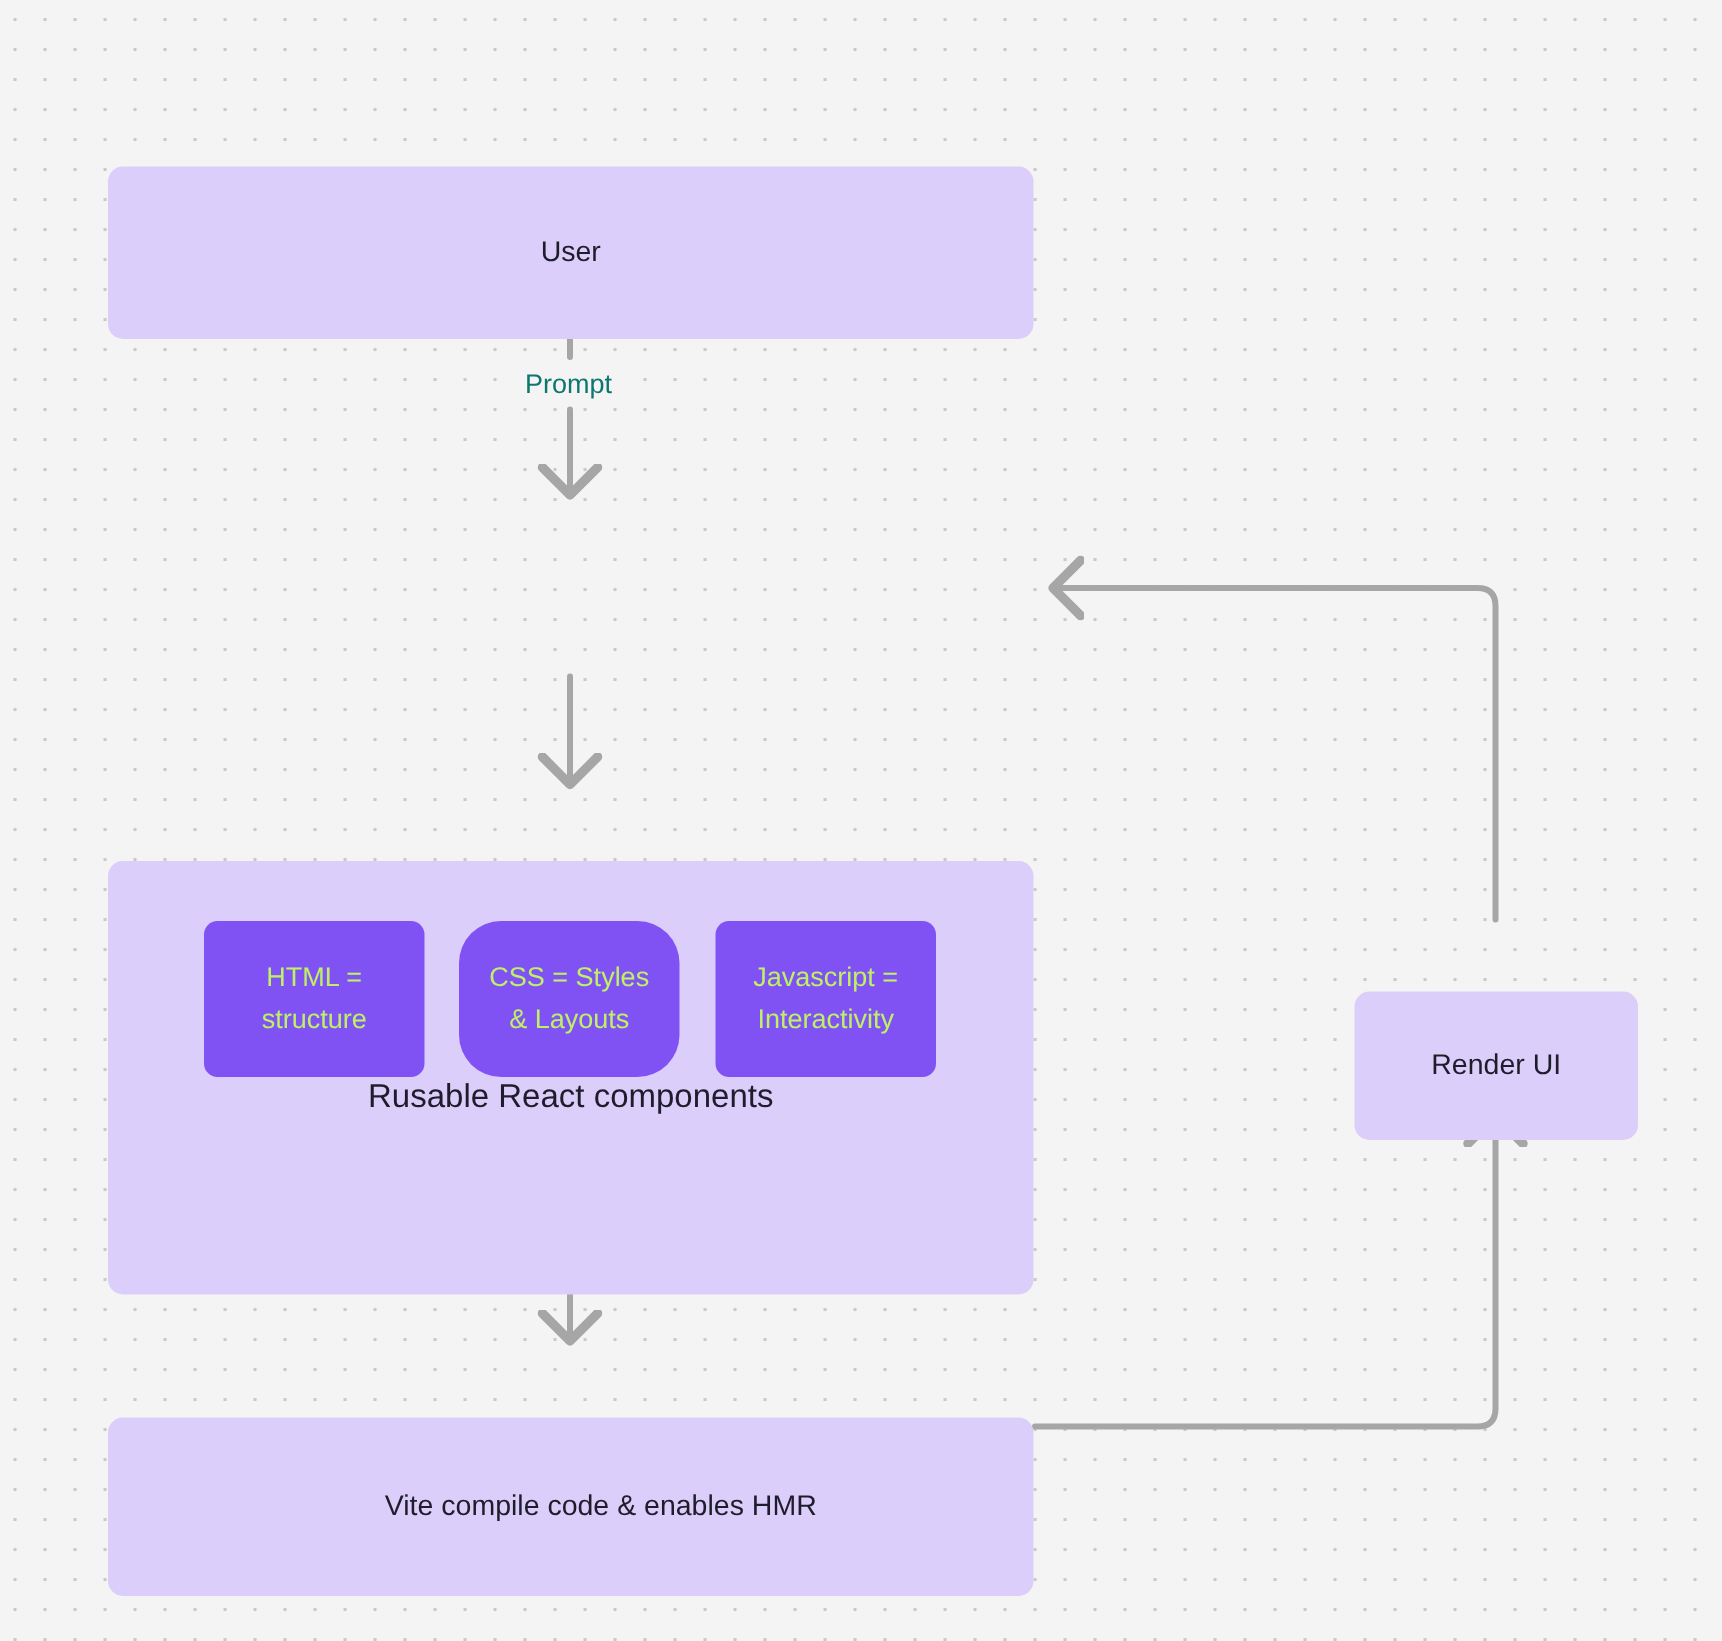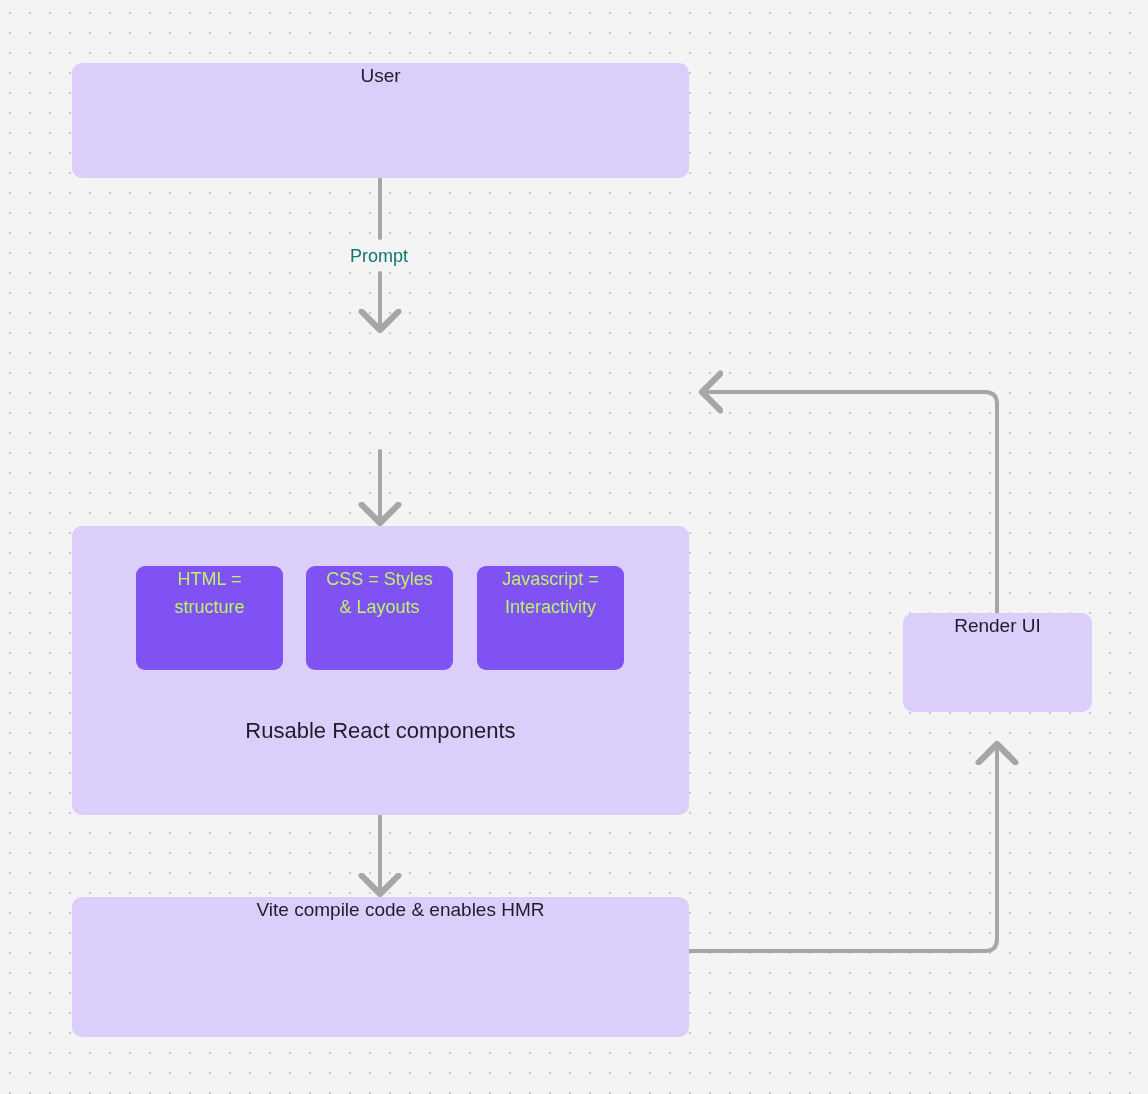--- a/index.html
+++ b/index.html
@@ -31,22 +31,24 @@
     width: 1148px;
     height: 1094px;
     pointer-events: none;
   }
 
   .node {
     position: absolute;
     box-sizing: border-box;
     border-radius: 10px;
     display: flex;
+    align-items: center;
     justify-content: center;
     text-align: center;
+    margin-top: 48px;
   }
 
   .node-lavender {
     background: #dccefa;
     color: #1f1d2b;
     font-size: 19px;
     line-height: 1.35;
   }
 
   .node-purple {
@@ -54,27 +56,27 @@
     color: #bef264;
     font-size: 18px;
     line-height: 1.55;
     border-radius: 9px;
   }
 
   
   #node-user        { left: 72px;  top: 63px;  width: 617px; height: 115px; }
   #node-webapp      { left: 72px;  top: 333px; width: 617px; height: 117px; }
   #node-components  { left: 72px;  top: 526px; width: 617px; height: 289px; }
-  #node-vite        { left: 72px;  top: 897px; width: 617px; height: 140px; padding-left: 40px; }
+  #node-vite        { left: 72px;  top: 897px; width: 617px; height: 119px; padding-left: 40px; }
   #node-render      { left: 903px; top: 613px; width: 189px; height: 99px; }
 
   
   .subnode { position: absolute; }
   #sub-html   { left: 136px; top: 566px; width: 147px; height: 104px; }
-  #sub-css    { left: 306px; top: 566px; width: 147px; height: 104px; }
+  #sub-css    { left: 306px; top: 566px; width: 147px; height: 104px; border-radius: 28px; }
   #sub-js     { left: 477px; top: 566px; width: 147px; height: 104px; }
 
   #components-caption {
     position: absolute;
     left: 72px;
     top: 716px;
     width: 617px;
     text-align: center;
     font-size: 22px;
     color: #1f1d2b;

